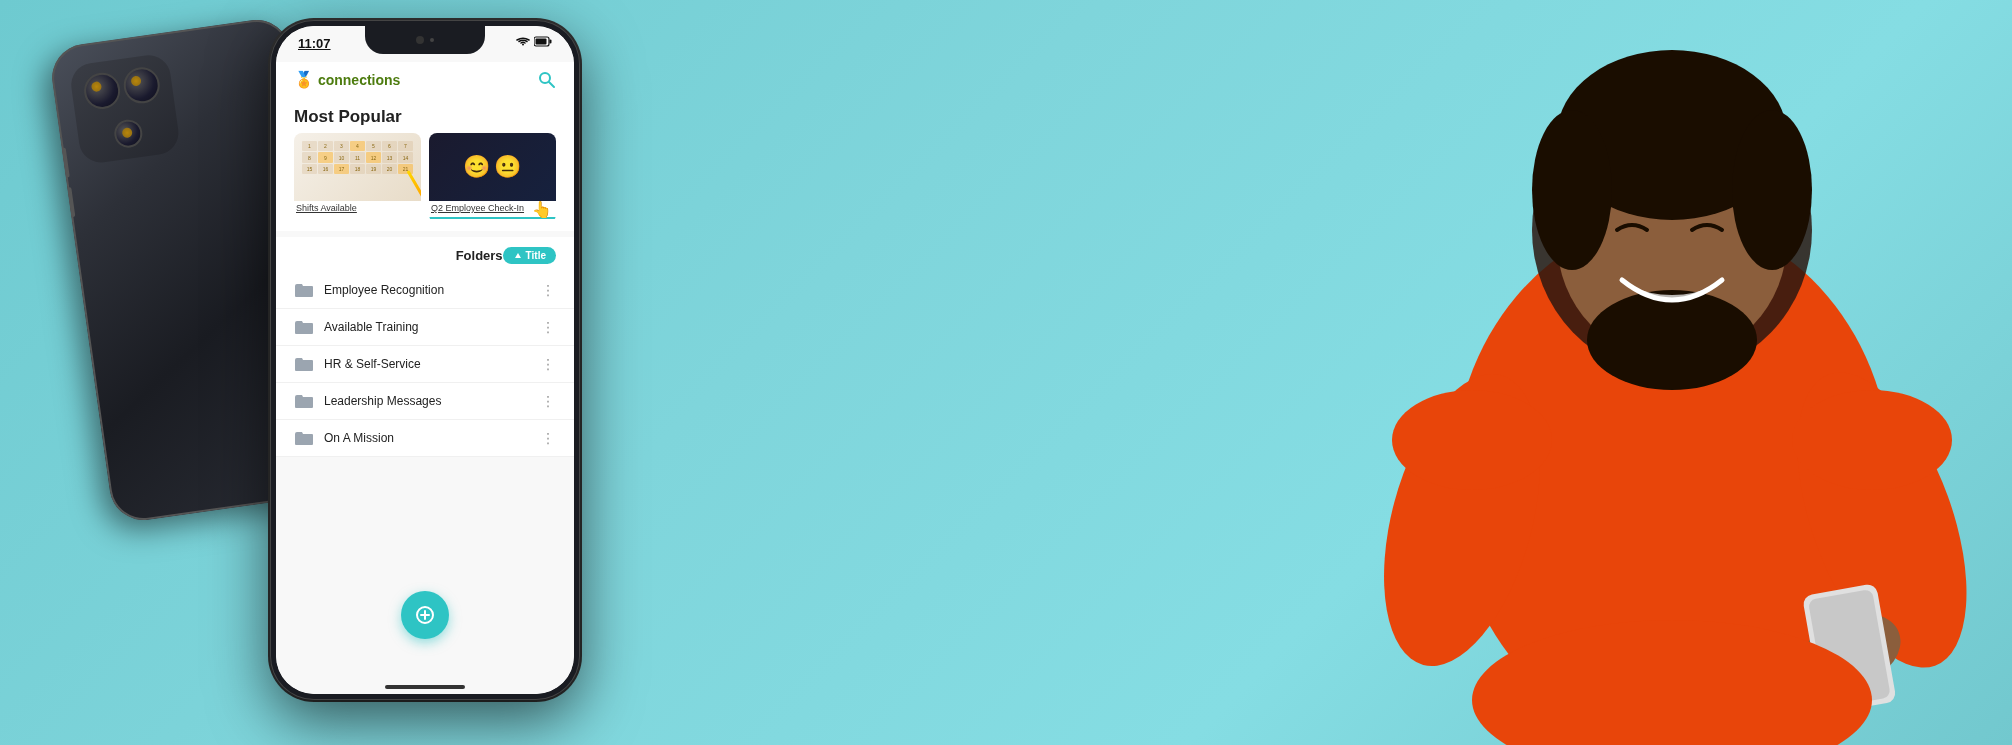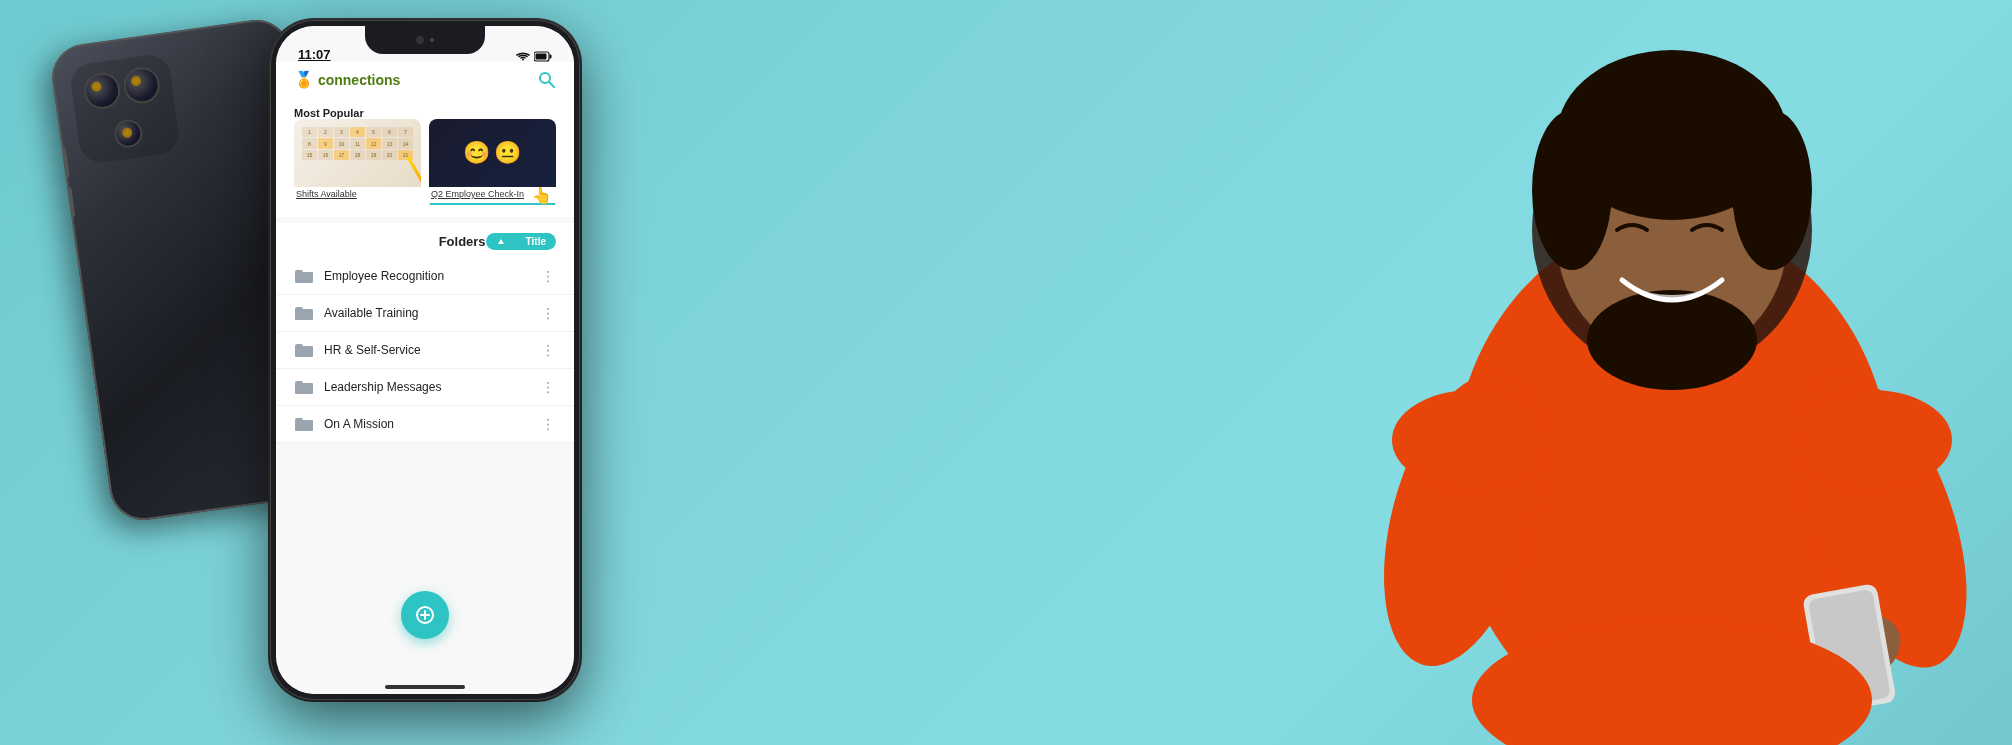--- a/index.html
+++ b/index.html
@@ -143,21 +143,21 @@
       right: 0;
       bottom: 0;
       background: #f8f8f8;
       border-radius: 38px;
       overflow: hidden;
     }
 
     .phone-status-bar {
       display: flex;
       justify-content: space-between;
-      align-items: flex-end;
+      align-items: flex-start;
       padding: 10px 22px 0;
       font-size: 11px;
       font-weight: 600;
       color: #111;
       height: 36px;
       text-decoration: underline;
     }
 
     .status-time {
       font-size: 13px;
@@ -191,24 +191,24 @@
       color: #4d7c0f;
     }
 
     
     .most-popular-section {
       padding: 10px 18px 8px;
       background: #fff;
     }
 
     .most-popular-title {
-      font-size: 11px;
+      font-size: 17px;
       font-weight: 700;
       color: #222;
-      margin-bottom: 0;
+      margin-bottom: 6px;
     }
 
     .cards-row {
       display: flex;
       gap: 8px;
     }
 
     .card {
       flex: 1;
       border-radius: 8px;
@@ -277,21 +277,21 @@
     .title-sort-btn {
       background: #2ec4c4;
       color: #fff;
       border: none;
       border-radius: 14px;
       padding: 3px 10px;
       font-size: 10px;
       font-weight: 600;
       display: flex;
       align-items: center;
-      gap: 20px;
+      gap: 3px;
       cursor: pointer;
     }
 
     .folder-item {
       display: flex;
       align-items: center;
       padding: 10px 18px;
       border-bottom: 1px solid #f0f0f0;
       gap: 10px;
     }

